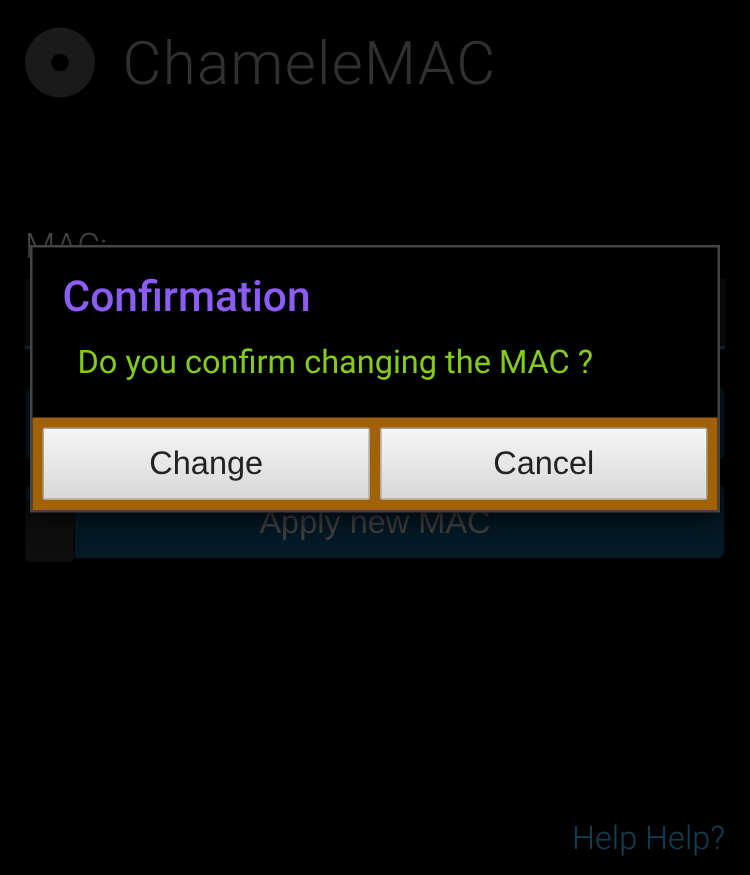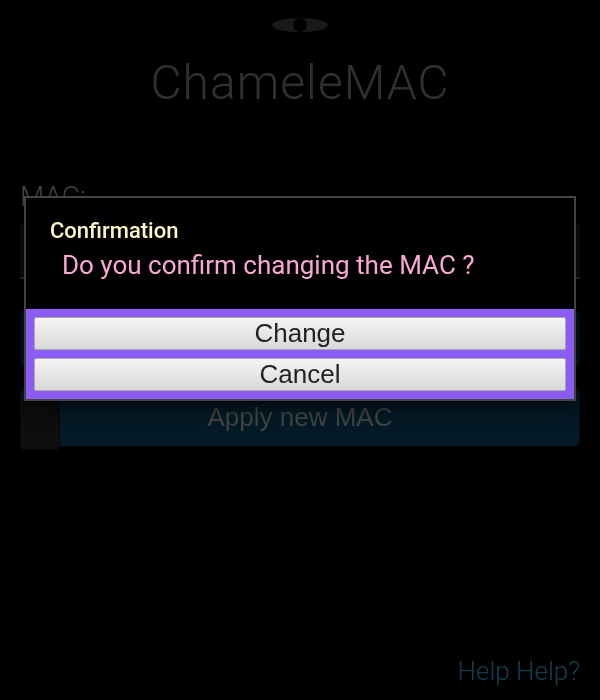--- a/index.html
+++ b/index.html
@@ -1,19 +1,18 @@
 <!DOCTYPE html>
 <html><head>
   <meta charset="utf-8">
   <style>
     * {
       margin: 0;
       padding: 0;
       box-sizing: border-box;
-      flex-direction: column;
     }
     body {
       width: 600px;
       height: 700px;
       background: #000;
       font-family: Roboto, Arial, sans-serif;
       position: relative;
       overflow: hidden;
     }
     .dimmer {
@@ -105,35 +104,35 @@
       top: 196px;
       background: #000;
       border: 2px solid #444;
       z-index: 10;
       box-shadow: 0 4px 20px rgba(0,0,0,0.8);
     }
     .dialog-body {
       padding: 20px 24px 26px 24px;
     }
     .dialog-title {
-      color: #fef9c3;
-      font-size: 22px;
+      color: #8b5cf6;
+      font-size: 34px;
       font-weight: 500;
-      margin-bottom: 6px;
+      margin-bottom: 16px;
     }
     .dialog-message {
-      color: #f9a8d4;
+      color: #84cc16;
       font-size: 26px;
       font-weight: 400;
       line-height: 1.3;
       padding-left: 12px;
     }
     .dialog-buttons {
       display: flex;
-      background: #8b5cf6;
+      background: #a16207;
       padding: 8px;
       gap: 8px;
     }
     .dialog-btn {
       flex: 1;
       height: 58px;
       background: linear-gradient(to bottom, #f5f5f5, #d8d8d8);
       border: 1px solid #aaa;
       border-radius: 2px;
       color: #222;

